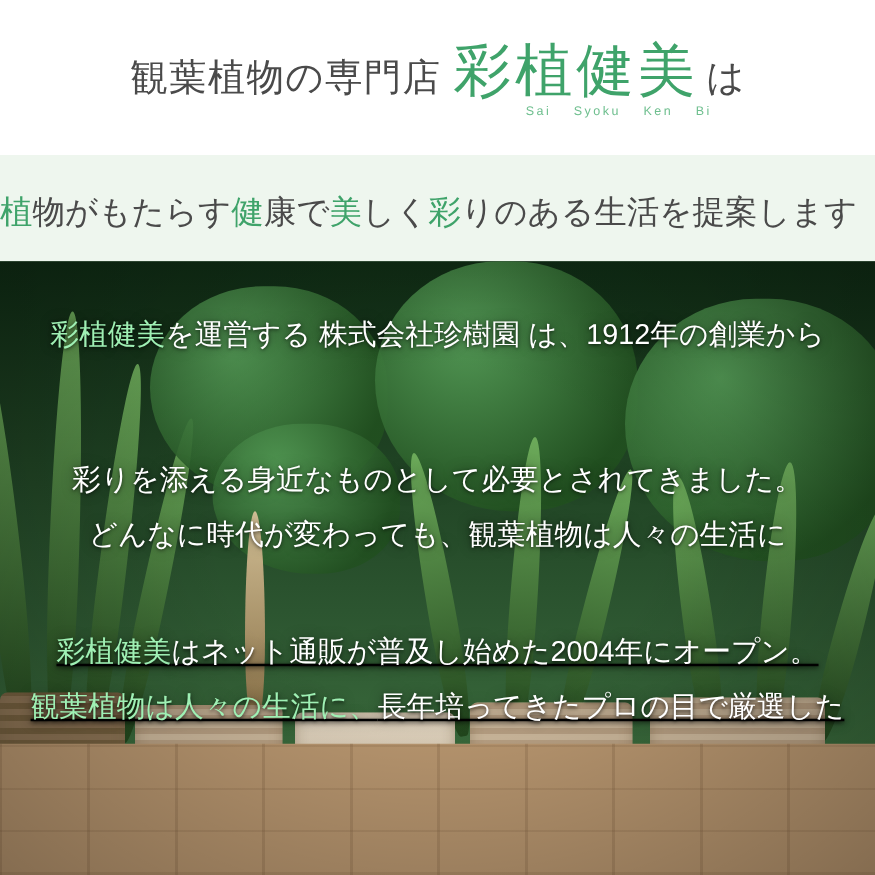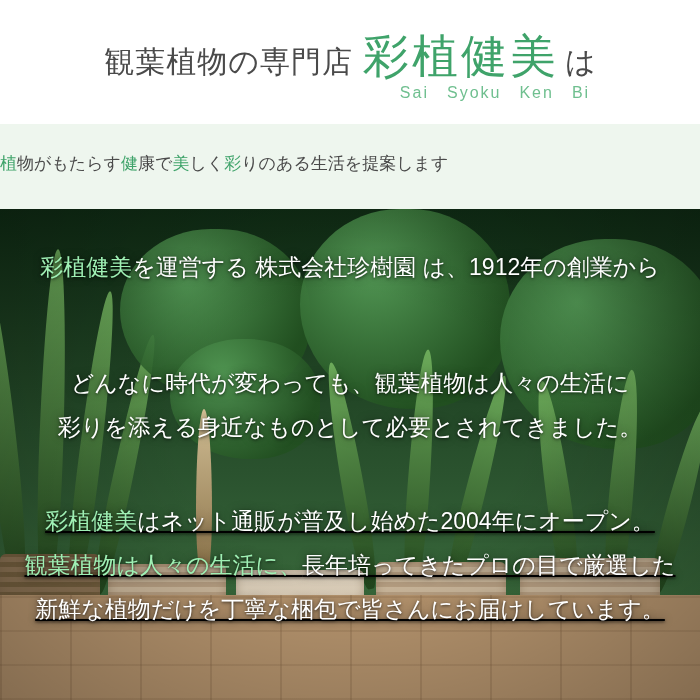--- a/index.html
+++ b/index.html
@@ -54,21 +54,21 @@
     font-size: 30px;
     color: #4a4a4a;
     vertical-align: baseline;
   }
   .romaji {
     position: absolute;
     top: 84px;
     left: 355px;
     width: 280px;
     text-align: center;
-    font-size: 16px;
+    font-size: 10px;
     letter-spacing: 2px;
     color: #6fbf8f;
   }
   .romaji span {
     margin: 0 9px;
   }
 
   
   .band {
     position: absolute;
@@ -76,23 +76,23 @@
     top: 124px;
     width: 700px;
     height: 85px;
     background: #eef6ee;
   }
   .band-text {
     position: absolute;
     left: 0;
     top: 28px;
     width: 564px;
-    text-align: left;
+    text-align: right;
     white-space: nowrap;
-    font-size: 17px;
+    font-size: 26px;
     color: #4a4a4a;
     letter-spacing: 0px;
   }
   .g {
     color: #3fa36a;
   }
 
   
   .photo {
     position: absolute;
@@ -248,25 +248,24 @@
     <div class="vignette"></div>
   </div>
 
   <div class="overlay">
 
     <div class="para p1">
       <div class="line"><span class="gl">彩植健美</span><span class="wl">を運営する 株式会社珍樹園 は、1912年の創業から</span></div>
     </div>
 
     <div class="para p2">
+      <div class="line"><span class="gl"></span><span class="wl">彩りを添える身近なものとして必要とされてきました。</span></div>
       <div class="line"><span class="gl"></span><span class="wl">どんなに時代が変わっても、観葉植物は人々の生活に</span></div>
-      <div class="line"><span class="gl"></span><span class="wl">彩りを添える身近なものとして必要とされてきました。</span></div>
     </div>
 
     <div class="para p3">
       <div class="line"><span class="gl">彩植健美</span><span class="wl">はネット通販が普及し始めた2004年にオープン。</span></div>
       <div class="line"><span class="gl">観葉植物は人々の生活に、</span><span class="wl">長年培ってきたプロの目で厳選した</span></div>
-      <div class="line"><span class="gl"></span><span class="wl">新鮮な植物だけを丁寧な梱包で皆さんにお届けしています。</span></div>
     </div>
 
   </div>
 
 </div>
 
 </body></html>

